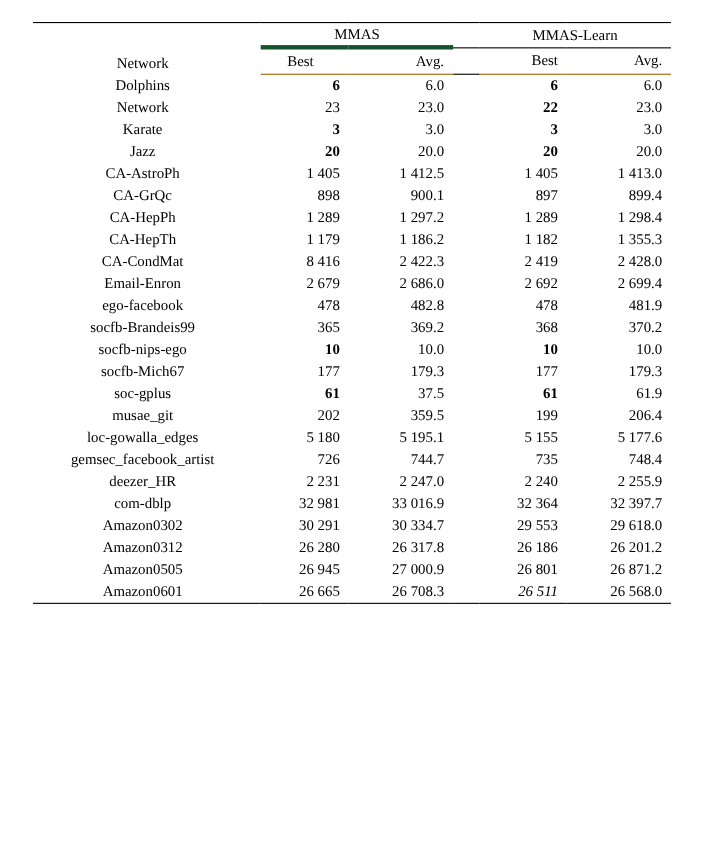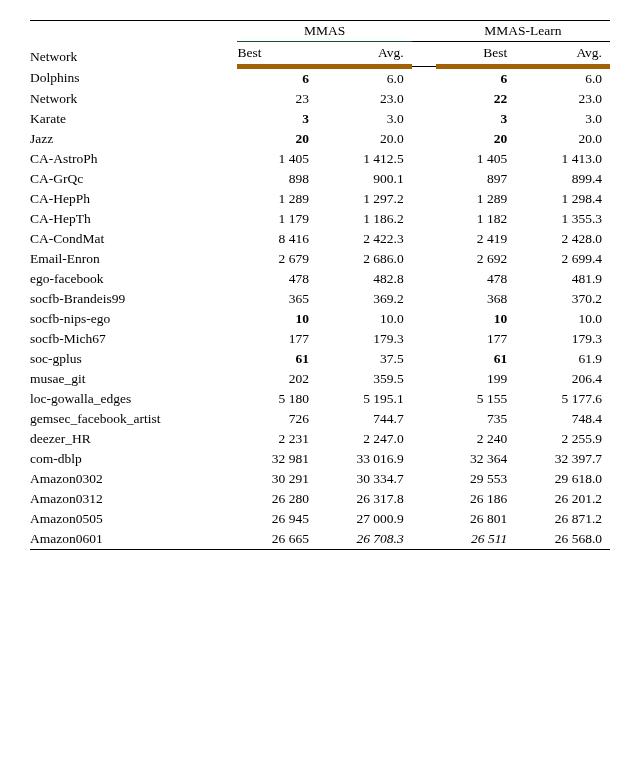--- a/index.html
+++ b/index.html
@@ -13,46 +13,46 @@
     table {
       border-collapse: collapse;
       width: 100%;
     }
     th, td {
       padding: 2px 8px;
       text-align: right;
       white-space: nowrap;
     }
     th:first-child, td:first-child {
-      text-align: left;
+      text-align: center;
       padding-left: 0;
     }
     .header-row th {
       font-weight: normal;
       border-bottom: none;
     }
     .subheader-row th {
       font-weight: normal;
       border-top: 1px solid #000;
-      border-bottom: 5px solid #a16207;
+      border-bottom: 1px solid #a16207;
       padding-top: 3px;
       padding-bottom: 3px;
     }
     .table-bottom td {
       border-bottom: 1px solid #000;
     }
   </style>
 </head>
 <body>
 
 <table>
   <thead>
     <tr class="header-row">
       <th rowspan="2" style="vertical-align:bottom; border-top:1px solid #000;">Network</th>
-      <th colspan="2" style="text-align:center; border-top:1px solid #000; border-bottom:1px solid #14532d;">MMAS</th>
+      <th colspan="2" style="text-align:center; border-top:1px solid #000; border-bottom:4px solid #14532d;">MMAS</th>
       <th style="border-top:1px solid #000;"></th>
       <th colspan="2" style="text-align:center; border-top:1px solid #000; border-bottom:1px solid #000;">MMAS-Learn</th>
     </tr>
     <tr class="subheader-row">
       <th>Best</th>
       <th>Avg.</th>
       <th style="border-top:1px solid #000; border-bottom:1px solid #000;"></th>
       <th>Best</th>
       <th>Avg.</th>
     </tr>
@@ -238,19 +238,19 @@
         <td>Amazon0505</td>
         <td>26 945</td>
         <td>27 000.9</td>
         <td style="padding: 0px 4px;"></td>
         <td>26 801</td>
         <td>26 871.2</td>
       </tr>
       <tr class="table-bottom">
         <td style="border-bottom: 1px solid rgb(0, 0, 0);">Amazon0601</td>
         <td style="border-bottom: 1px solid rgb(0, 0, 0);">26 665</td>
-        <td style="border-bottom: 1px solid rgb(0, 0, 0); font-style: italic;">26 708.3</td>
+        <td style="border-bottom: 1px solid rgb(0, 0, 0);">26 708.3</td>
         <td style="padding: 0px 4px; border-bottom: 1px solid rgb(0, 0, 0);"></td>
         <td style="border-bottom: 1px solid rgb(0, 0, 0); font-style: italic;">26 511</td>
         <td style="border-bottom: 1px solid rgb(0, 0, 0);">26 568.0</td>
       </tr>
     </tbody>
 </table>
 
 </body></html>

